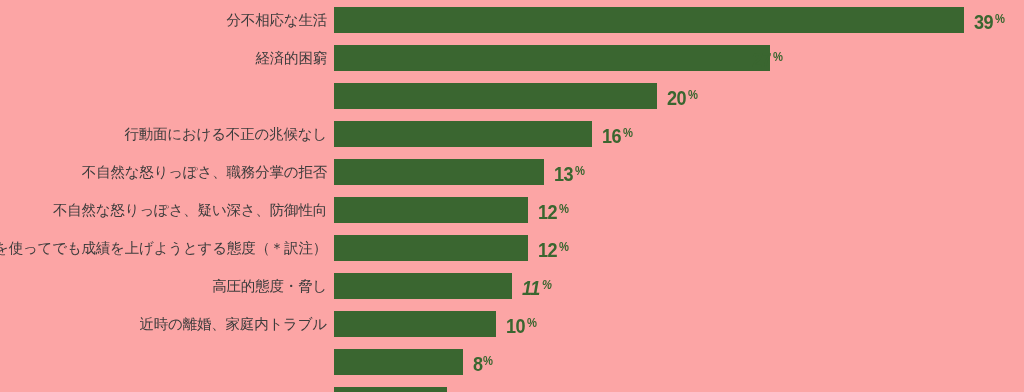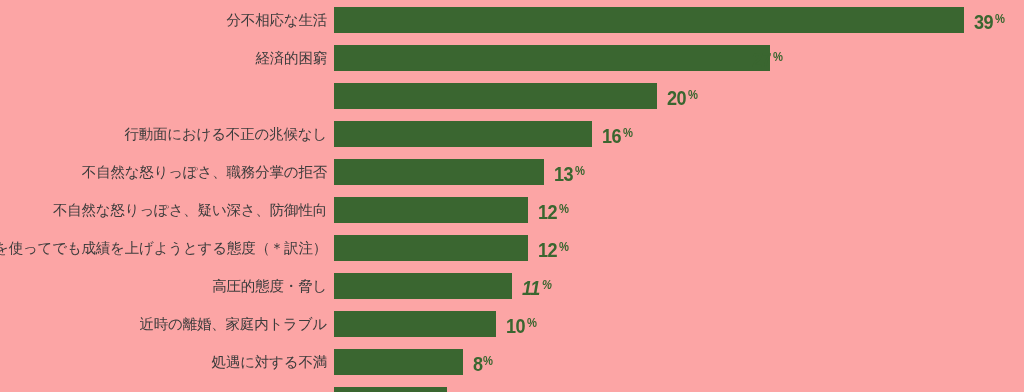--- a/index.html
+++ b/index.html
@@ -152,21 +152,20 @@
       <div class="bar-value" style="left: 522px; color: rgb(58, 102, 48); font-style: italic;"><span class="num">11</span><span class="pct">%</span></div>
     </div>
     <div class="bar-row" style="top: 311px;">
       <div class="cat-label">近時の離婚、家庭内トラブル</div>
       <div class="bar-track" style="width: 162px;">
         <div class="bar-fill" style="width: 162px; background: rgb(58, 102, 48);"></div>
       </div>
       <div class="bar-value" style="left: 506px; color: rgb(58, 102, 48);"><span class="num">10</span><span class="pct">%</span></div>
     </div>
     <div class="bar-row" style="top: 349px;">
-      <div class="cat-label">処遇に対する不満</div>
       <div class="bar-track" style="width: 129px;">
         <div class="bar-fill" style="width: 129px; background: rgb(58, 102, 48);"></div>
       </div>
       <div class="bar-value" style="left: 473px; color: rgb(58, 102, 48);"><span class="num">8</span><span class="pct">%</span></div>
     </div>
     <div class="bar-row" style="top: 387px;">
       <div class="cat-label"></div>
       <div class="bar-track" style="width: 113px;">
         <div class="bar-fill" style="width: 113px; background: rgb(58, 102, 48);"></div>
       </div>

